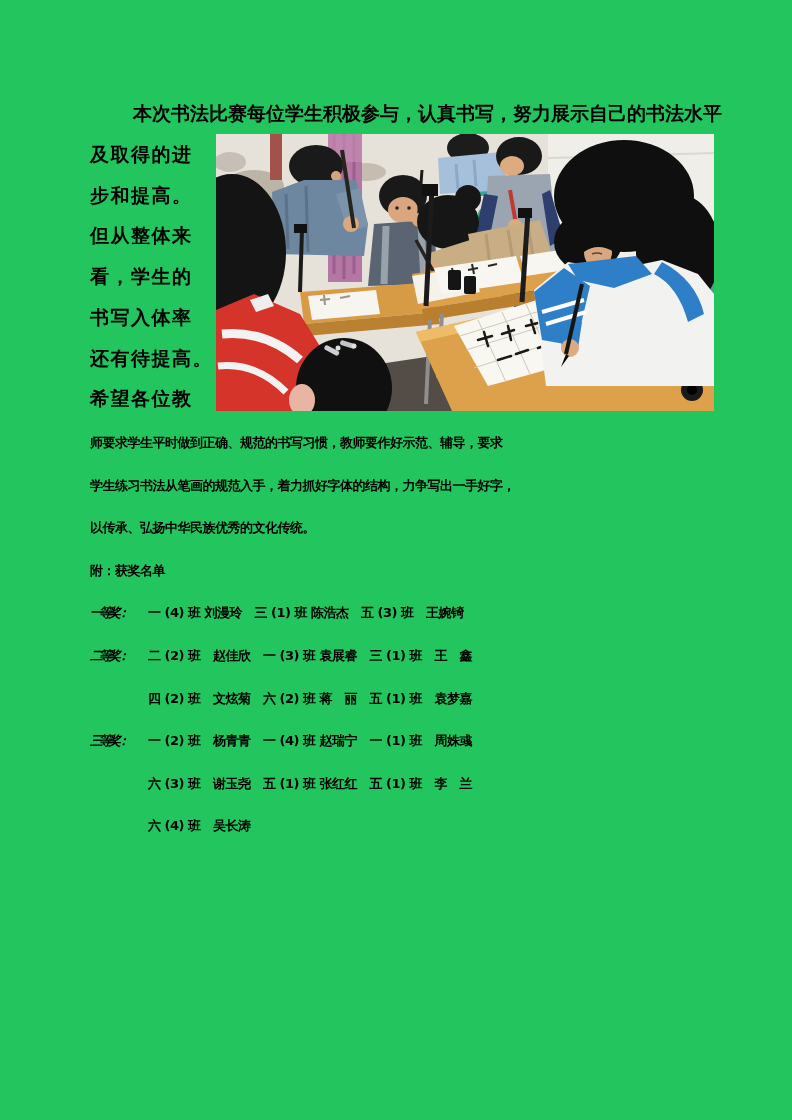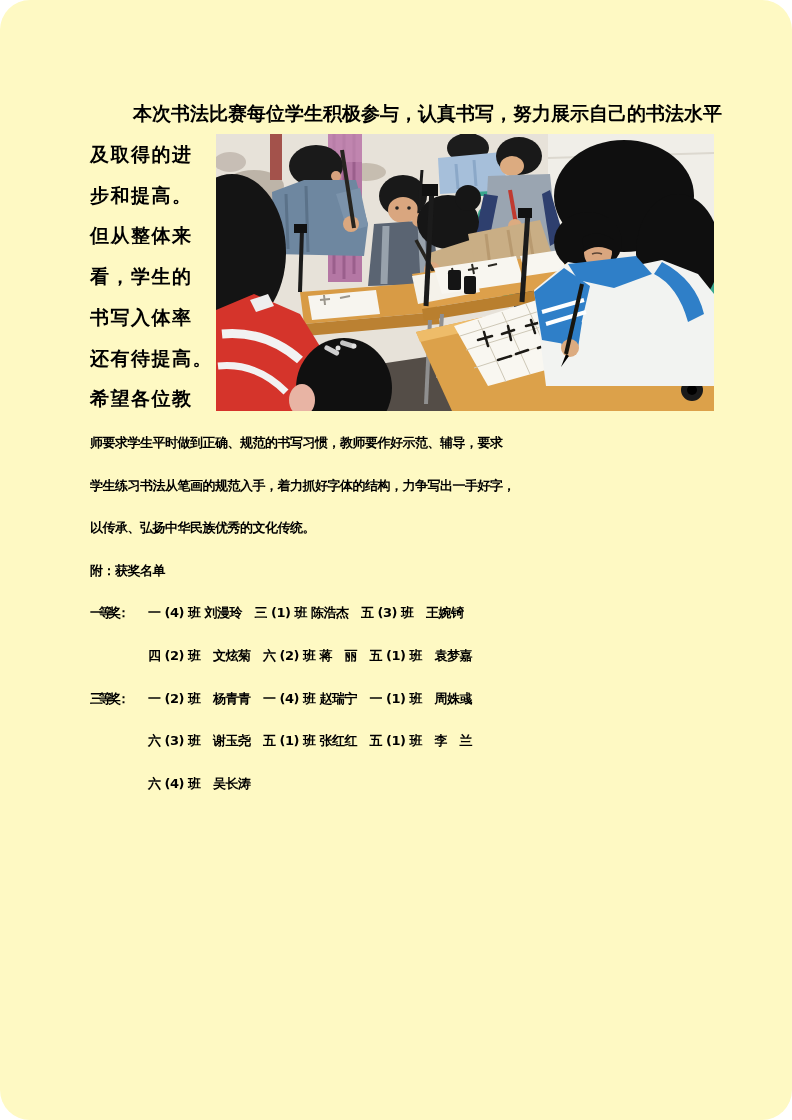--- a/index.html
+++ b/index.html
@@ -1,38 +1,38 @@
 <!DOCTYPE html>
 <html><head>
 <meta charset="utf-8">
 <style>
   html,body{margin:0;padding:0;background:#ffffff;}
   .page{
-    position:relative;width:792px;height:1120px;background:#fef9c3;
+    position:relative;width:792px;height:1120px;background:#22c55e;
     font-family:"DejaVu Sans","Liberation Sans",sans-serif;
-    font-weight:bold;color:#000;overflow:hidden;border-radius:30px;
+    font-weight:bold;color:#000;overflow:hidden;
   }
   .first-line{
     position:absolute;left:133px;top:101px;font-size:19px;
     letter-spacing:0px;white-space:pre;
   }
   .wrap-col{
     position:absolute;left:90px;top:134px;width:136px;font-size:19px;
     line-height:40.7px;letter-spacing:1.5px;white-space:pre;
   }
   .photo-wrap{position:absolute;left:216px;top:134px;width:498px;height:277px;}
   .photo-wrap svg{display:block;}
   .body-block{
     position:absolute;left:90px;top:422px;width:640px;font-size:13px;
     line-height:42.6px;letter-spacing:-0.5px;
   }
   .para{white-space:pre;}
   .heading{white-space:pre;}
   .award-line{white-space:pre;}
-  .award-line .award-label{display:inline-block;width:58px;letter-spacing:-4px;}
+  .award-line .award-label{display:inline-block;width:58px;letter-spacing:-4px;font-style:italic;}
   .award-line.indent{padding-left:58px;}
 </style>
 </head>
 <body>
 
 <div class="page">
 
   <div class="first-line">本次书法比赛每位学生积极参与，认真书写，努力展示自己的书法水平</div>
 
   <div class="wrap-col">及取得的进
@@ -191,19 +191,20 @@
     </svg>
   </div>
 
   <div class="body-block">
     <div class="para">师要求学生平时做到正确、规范的书写习惯，教师要作好示范、辅导，要求
 学生练习书法从笔画的规范入手，着力抓好字体的结构，力争写出一手好字，
 以传承、弘扬中华民族优秀的文化传统。</div>
     <div class="heading">附：获奖名单</div>
 
     <div class="award-line"><span class="award-label">一等奖：</span><span>一 (4) 班 刘漫玲　三 (1) 班 陈浩杰　五 (3) 班　王婉锜</span></div>
+    <div class="award-line"><span class="award-label">二等奖：</span><span>二 (2) 班　赵佳欣　一 (3) 班 袁展睿　三 (1) 班　王　鑫</span></div>
     <div class="award-line indent"><span>四 (2) 班　文炫菊　六 (2) 班 蒋　丽　五 (1) 班　袁梦嘉</span></div>
     <div class="award-line"><span class="award-label">三等奖：</span><span>一 (2) 班　杨青青　一 (4) 班 赵瑞宁　一 (1) 班　周姝彧</span></div>
     <div class="award-line indent"><span>六 (3) 班　谢玉尧　五 (1) 班 张红红　五 (1) 班　李　兰</span></div>
     <div class="award-line indent"><span>六 (4) 班　吴长涛</span></div>
   </div>
 
 </div>
 
 </body></html>

